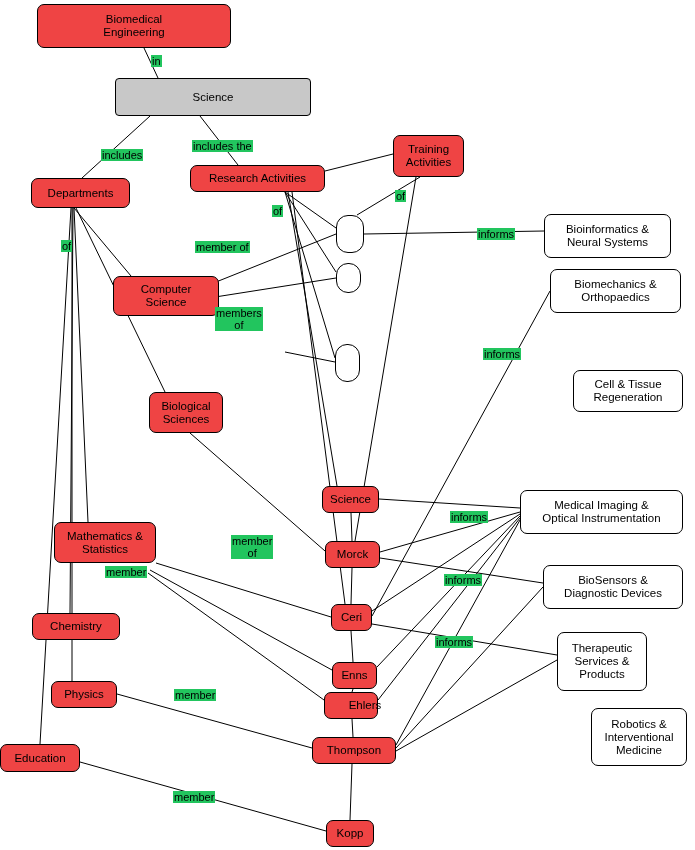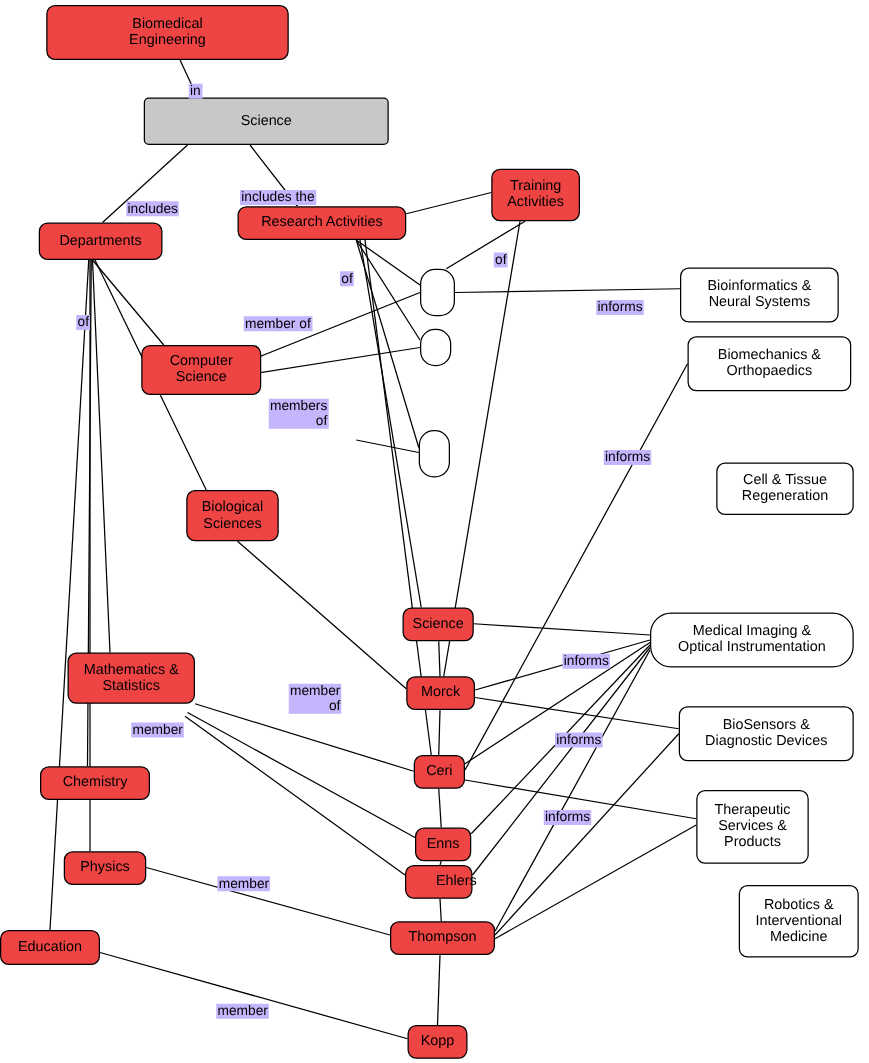--- a/index.html
+++ b/index.html
@@ -47,25 +47,24 @@
   }
   .node.oval {
     border-radius: 12px;
     background: #ffffff;
   }
   .edge-label {
     position: absolute;
     font-size: 11px;
     line-height: 12px;
     color: #000000;
-    background: #c4b5fd;
-    text-align: right;
+    background: #22c55e;
+    text-align: center;
     white-space: pre-line;
     padding: 0 1px;
-    margin-top: 12px;
   }
 </style>
 </head>
 <body>
 
 <div id="canvas">
   <svg id="edge-layer" viewBox="0 0 695 850">
       <path d="M 144 48 L 158 78" stroke="#000000" stroke-width="1" fill="none"></path>
       <path d="M 150 116 L 82 178" stroke="#000000" stroke-width="1" fill="none"></path>
       <path d="M 200 116 L 238 165" stroke="#000000" stroke-width="1" fill="none"></path>
@@ -111,21 +110,21 @@
       <path d="M 352 719 L 353 737" stroke="#000000" stroke-width="1" fill="none"></path>
       <path d="M 352 764 L 350 820" stroke="#000000" stroke-width="1" fill="none"></path>
     </svg>
 <div class="node" style="left: 37px; top: 4px; width: 194px; height: 44px;">Biomedical
 Engineering</div>
     <div class="node sci" style="left: 115px; top: 78px; width: 196px; height: 38px;">Science</div>
     <div class="node" style="left: 31px; top: 178px; width: 99px; height: 30px;">Departments</div>
     <div class="node" style="left: 190px; top: 165px; width: 135px; height: 27px;">Research Activities</div>
     <div class="node" style="left: 393px; top: 135px; width: 71px; height: 42px;">Training
 Activities</div>
-    <div class="node" style="left: 113px; top: 276px; width: 96px; height: 40px;">Computer
+    <div class="node" style="left: 113px; top: 276px; width: 106px; height: 40px;">Computer
 Science</div>
     <div class="node" style="left: 149px; top: 392px; width: 74px; height: 41px;">Biological
 Sciences</div>
     <div class="node" style="left: 54px; top: 522px; width: 102px; height: 41px;">Mathematics &amp;
 Statistics</div>
     <div class="node" style="left: 32px; top: 613px; width: 88px; height: 27px;">Chemistry</div>
     <div class="node" style="left: 51px; top: 681px; width: 66px; height: 27px;">Physics</div>
     <div class="node" style="left: 0px; top: 744px; width: 80px; height: 28px;">Education</div>
     <div class="node oval" style="left: 336px; top: 215px; width: 28px; height: 38px;"></div>
     <div class="node oval" style="left: 336px; top: 263px; width: 25px; height: 30px;"></div>
@@ -136,21 +135,21 @@
     <div class="node" style="left: 332px; top: 662px; width: 45px; height: 27px;">Enns</div>
     <div class="node" style="left: 324px; top: 692px; width: 54px; height: 27px; padding-left: 32px;">Ehlers</div>
     <div class="node" style="left: 312px; top: 737px; width: 84px; height: 27px;">Thompson</div>
     <div class="node" style="left: 326px; top: 820px; width: 48px; height: 27px;">Kopp</div>
     <div class="node plain" style="left: 544px; top: 214px; width: 127px; height: 44px;">Bioinformatics &amp;
 Neural Systems</div>
     <div class="node plain" style="left: 550px; top: 269px; width: 131px; height: 44px;">Biomechanics &amp;
 Orthopaedics</div>
     <div class="node plain" style="left: 573px; top: 370px; width: 110px; height: 42px;">Cell &amp; Tissue
 Regeneration</div>
-    <div class="node plain" style="left: 520px; top: 490px; width: 163px; height: 44px; border-radius: 17px;">Medical Imaging &amp;
+    <div class="node plain" style="left: 520px; top: 490px; width: 163px; height: 44px;">Medical Imaging &amp;
 Optical Instrumentation</div>
     <div class="node plain" style="left: 543px; top: 565px; width: 140px; height: 44px;">BioSensors &amp;
 Diagnostic Devices</div>
     <div class="node plain" style="left: 557px; top: 632px; width: 90px; height: 59px;">Therapeutic
 Services &amp;
 Products</div>
     <div class="node plain" style="left: 591px; top: 708px; width: 96px; height: 58px;">Robotics &amp;
 Interventional
 Medicine</div>
     <div class="edge-label" style="left: 151px; top: 55px;">in</div>

